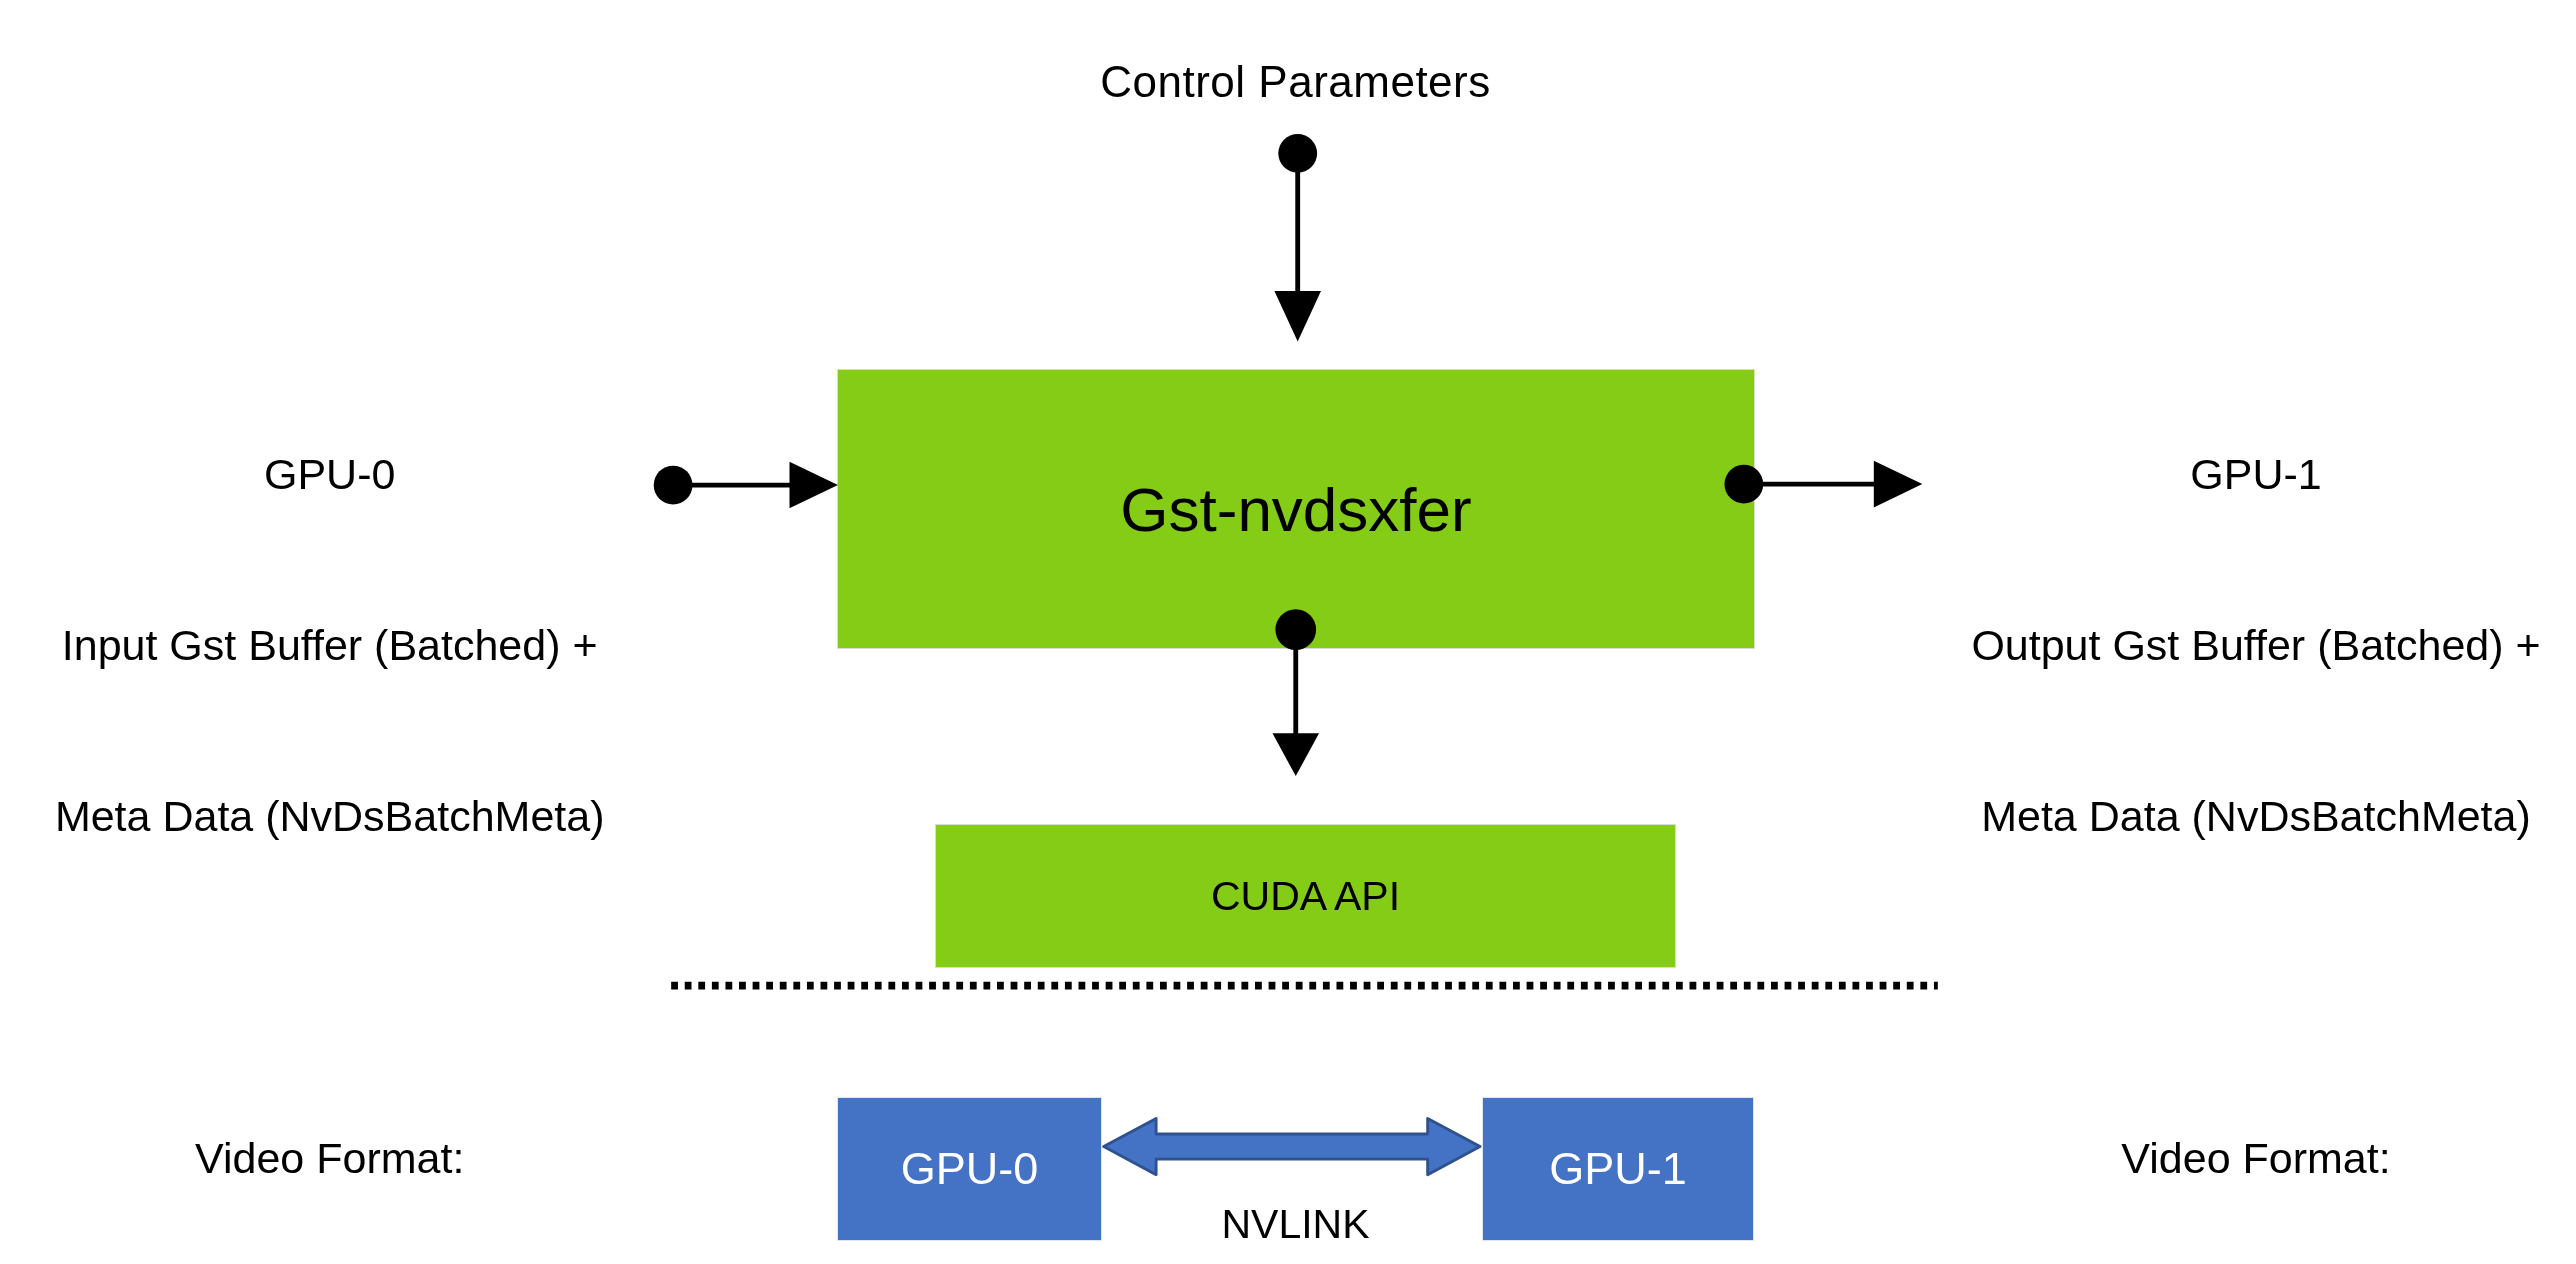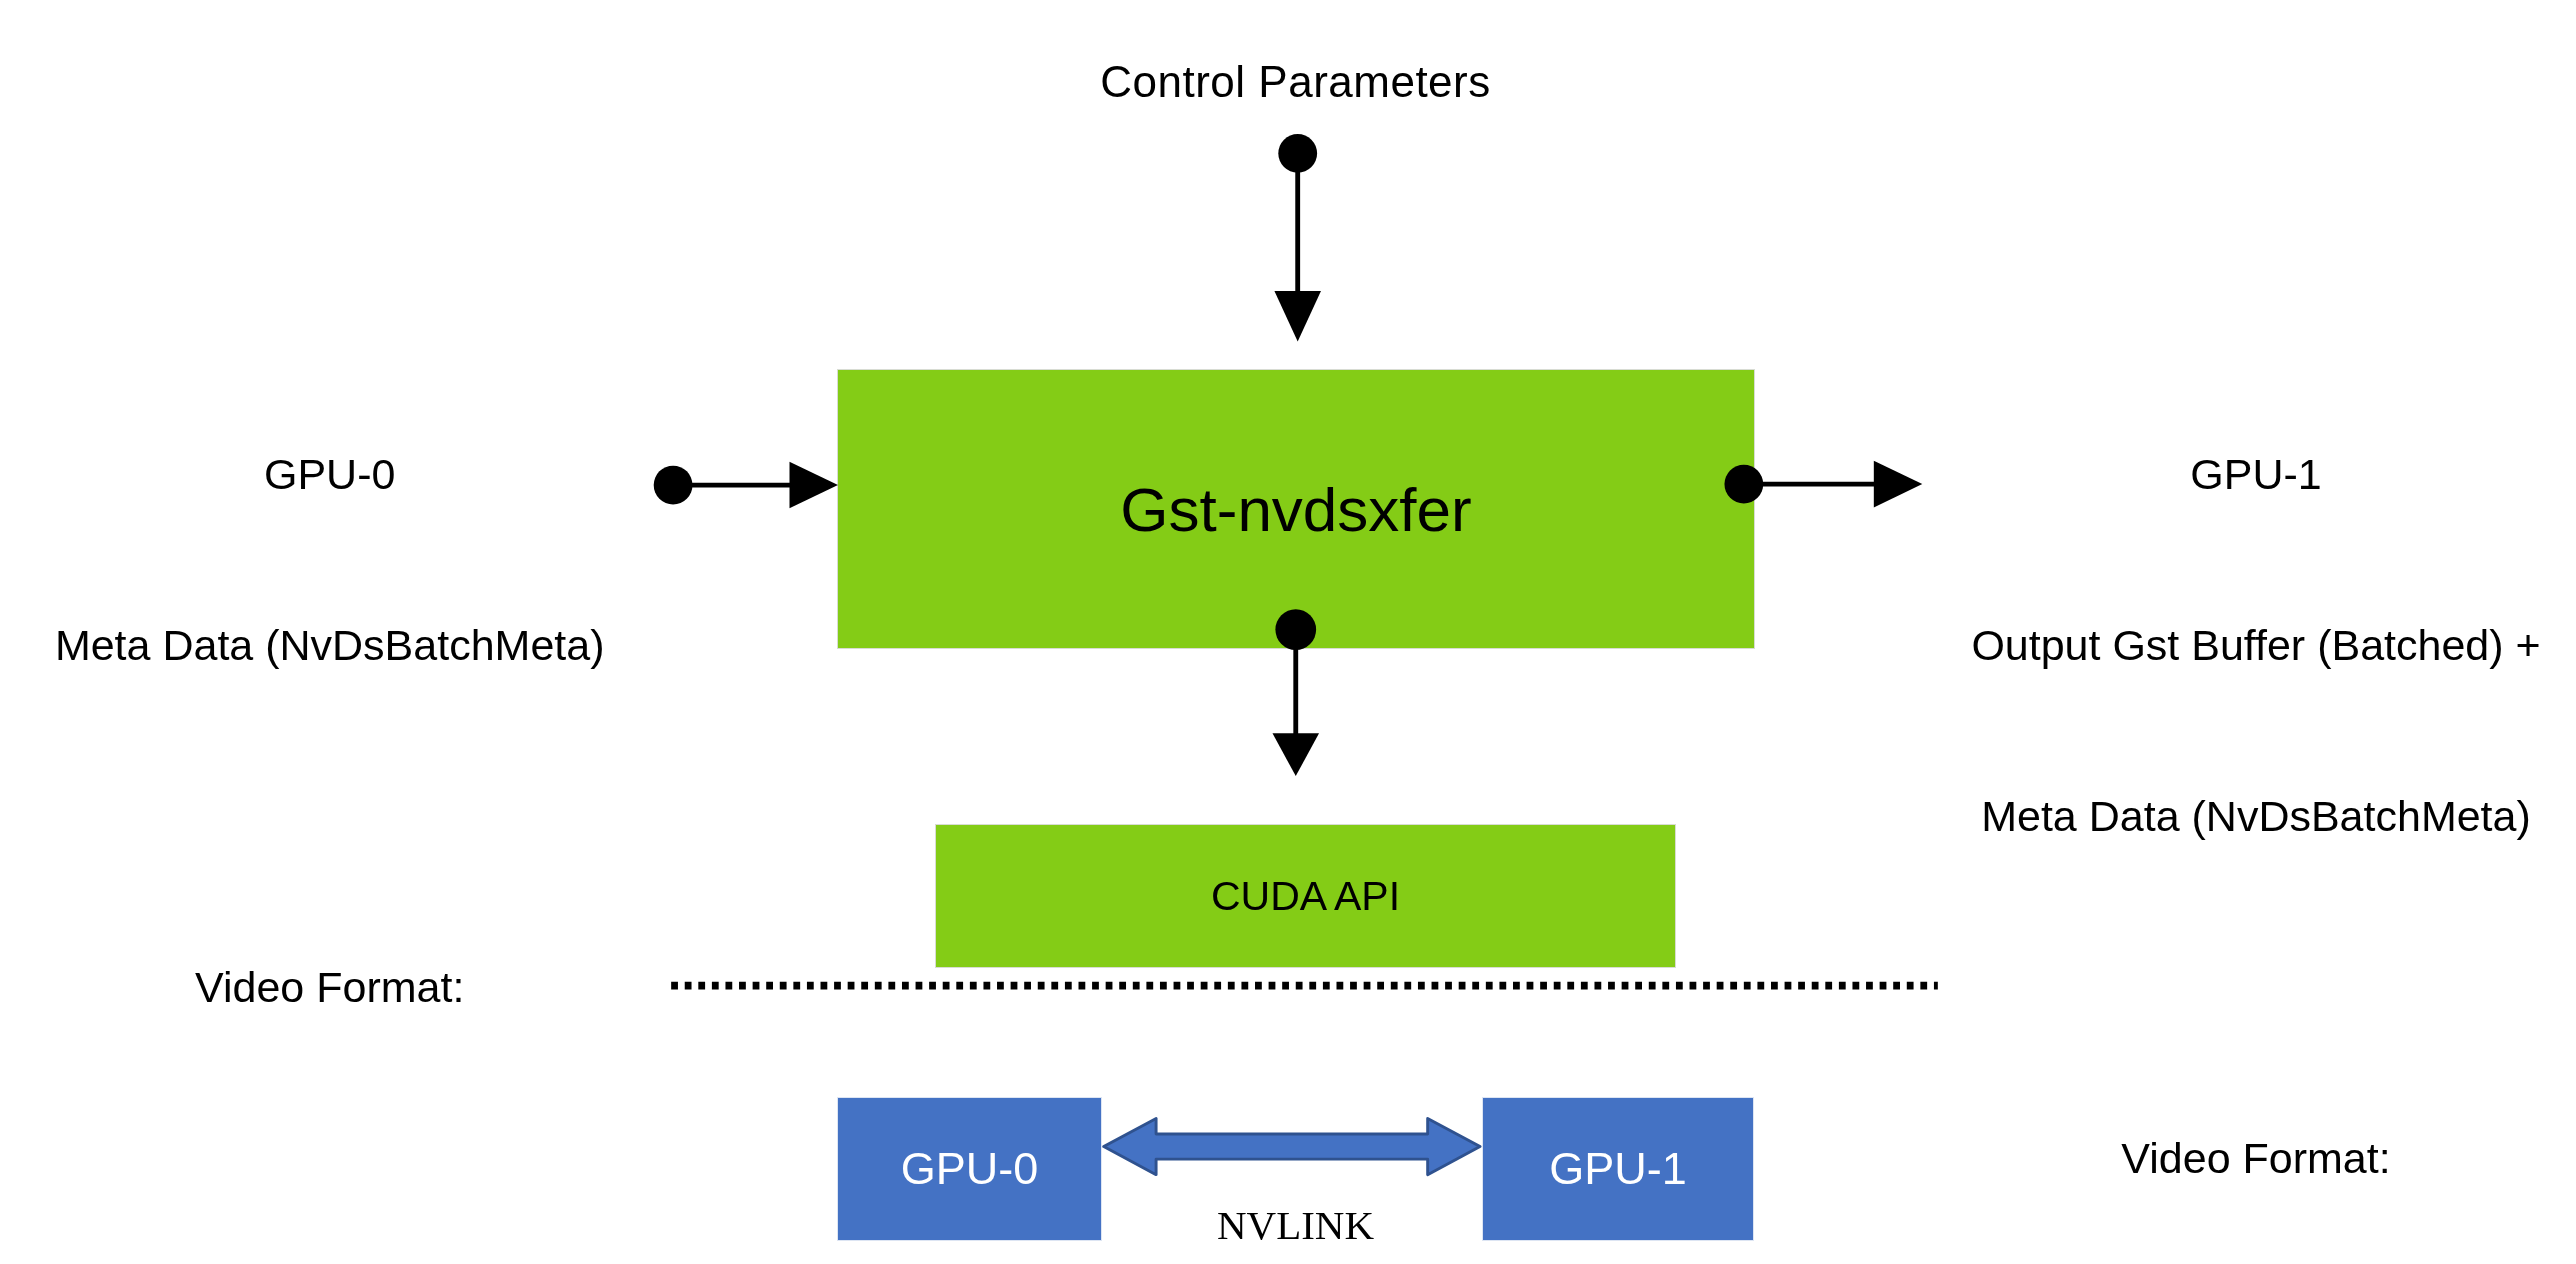--- a/index.html
+++ b/index.html
@@ -58,40 +58,41 @@
     display: flex; align-items: center; justify-content: center;
     color: #ffffff;
     font-size: 45px;
   }
   .gpu0-box { left: 837px;  top: 1073px; width: 265px; height: 144px; }
   .gpu1-box { left: 1482px; top: 1073px; width: 272px; height: 144px; }
 
   .nvlink-label {
     left: 1150px; top: 1177px; width: 291px;
     text-align: center;
-    font-size: 41px; color: #000000; font-family: Liberation Serif, serif;
+    font-size: 41px; color: #000000;
   }
 
   
   #connectors {
     position: absolute;
     left: 0; top: 0;
     width: 2576px; height: 1265px;
     pointer-events: none;
   }
 </style>
 </head>
 <body>
 
 <div id="canvas">
 
   <div class="abs control-label">Control Parameters</div>
 
   <div class="abs side-block side-block-left">
     <div>GPU-0</div>
+    <div>Input Gst Buffer (Batched) +</div>
     <div>Meta Data (NvDsBatchMeta)</div>
     <div class="side-spacer"></div>
     <div>Video Format:</div>
     
   </div>
 
   <div class="abs side-block side-block-right">
     <div>GPU-1</div>
     <div>Output Gst Buffer (Batched) +</div>
     <div>Meta Data (NvDsBatchMeta)</div>

